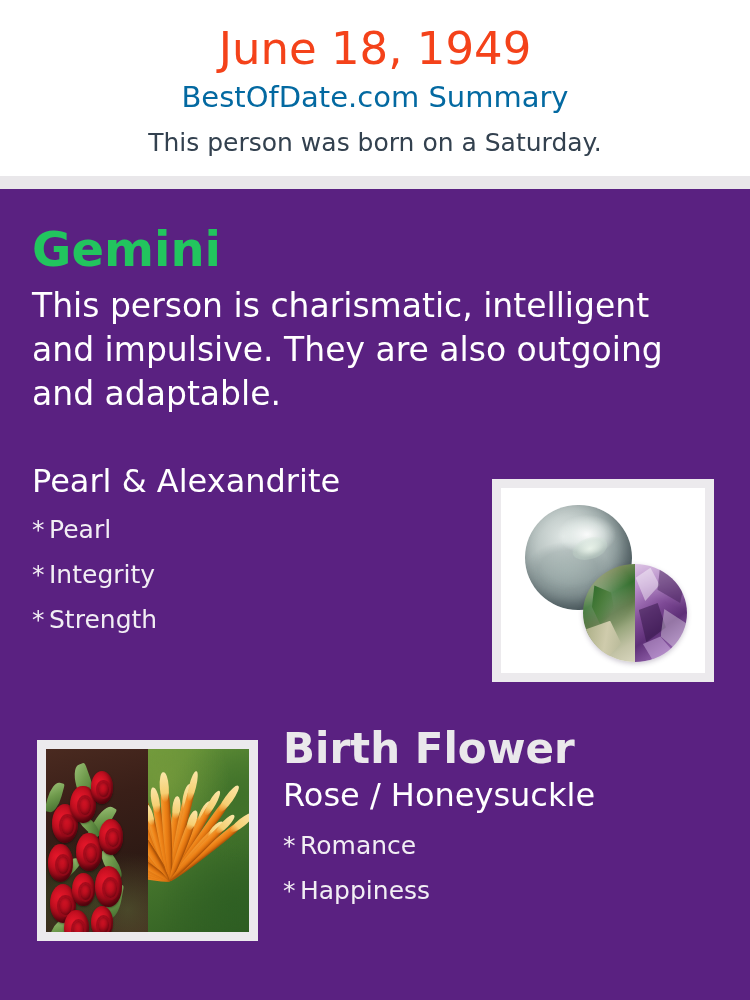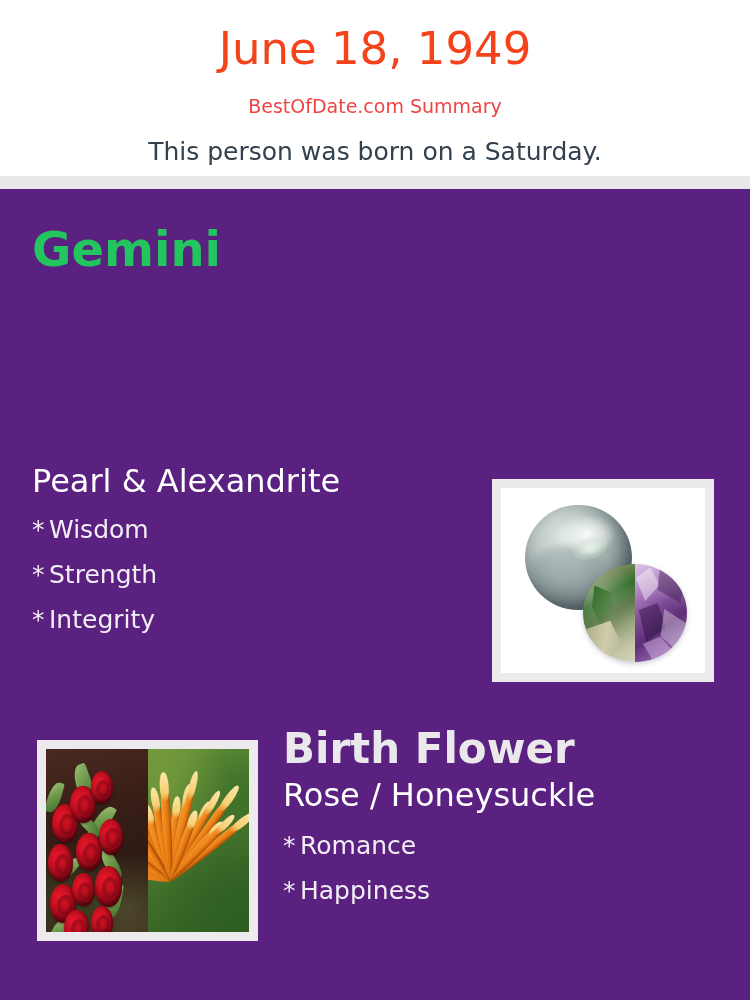--- a/index.html
+++ b/index.html
@@ -35,26 +35,26 @@
   .date-title {
     margin: 0;
     padding-top: 23px;
     font-size: 45px;
     line-height: 52px;
     font-weight: 400;
     color: #f4421a;
     letter-spacing: 0px;
   }
   .site-summary {
-    margin: 9px;
+    margin: 0;
     padding-top: 5px;
-    font-size: 19px;
+    font-size: 29px;
     line-height: 34px;
     font-weight: 400;
-    color: #ef4444;
+    color: #0369a1;
   }
   .born-line {
     margin: 11px;
     padding-top: 3px;
     font-size: 25px;
     line-height: 30px;
     font-weight: 400;
     color: #33414f;
   }
   .divider {
@@ -339,29 +339,30 @@
     <h1 class="date-title">June 18, 1949</h1>
     <p class="site-summary">BestOfDate.com Summary</p>
     <p class="born-line">This person was born on a Saturday.</p>
   </div>
   <div class="divider"></div>
 
   <div class="body-panel">
 
     <div class="zodiac">
       <h2 class="zodiac-name">Gemini</h2>
+      <p class="zodiac-desc">This person is charismatic, intelligent and impulsive. They are also outgoing and adaptable.</p>
     </div>
 
     <div class="stone-row">
       <div class="stone-text">
         <p class="section-sub">Pearl &amp; Alexandrite</p>
         <ul class="trait-list">
-          <li><span class="star">*</span><span>Wisdom</span></li>
+          <li><span class="star">*</span><span>Pearl</span></li>
+          <li><span class="star">*</span><span>Integrity</span></li>
           <li><span class="star">*</span><span>Strength</span></li>
-          <li><span class="star">*</span><span>Integrity</span></li>
         </ul>
       </div>
     </div>
 
     <div class="photo-frame" id="stone-frame">
       <div class="photo-inner">
         <div class="pearl"></div>
         <div class="gem">
           <div class="gem-left"></div>
           <div class="gem-right">

